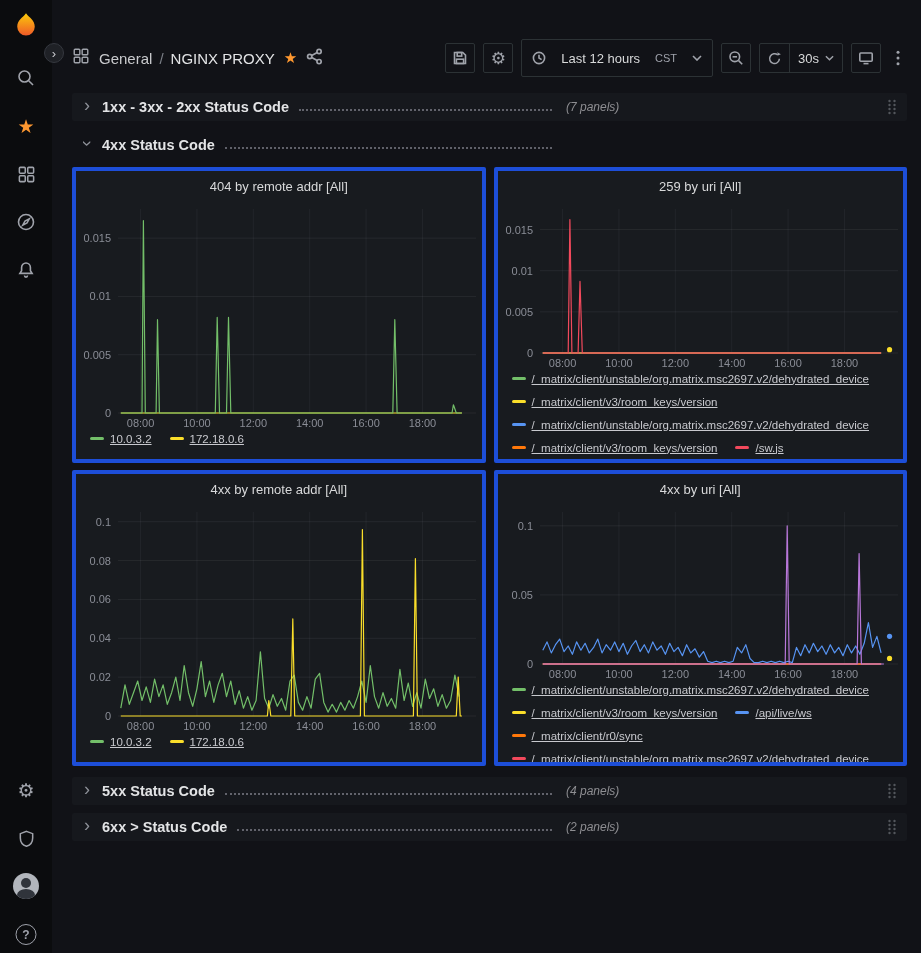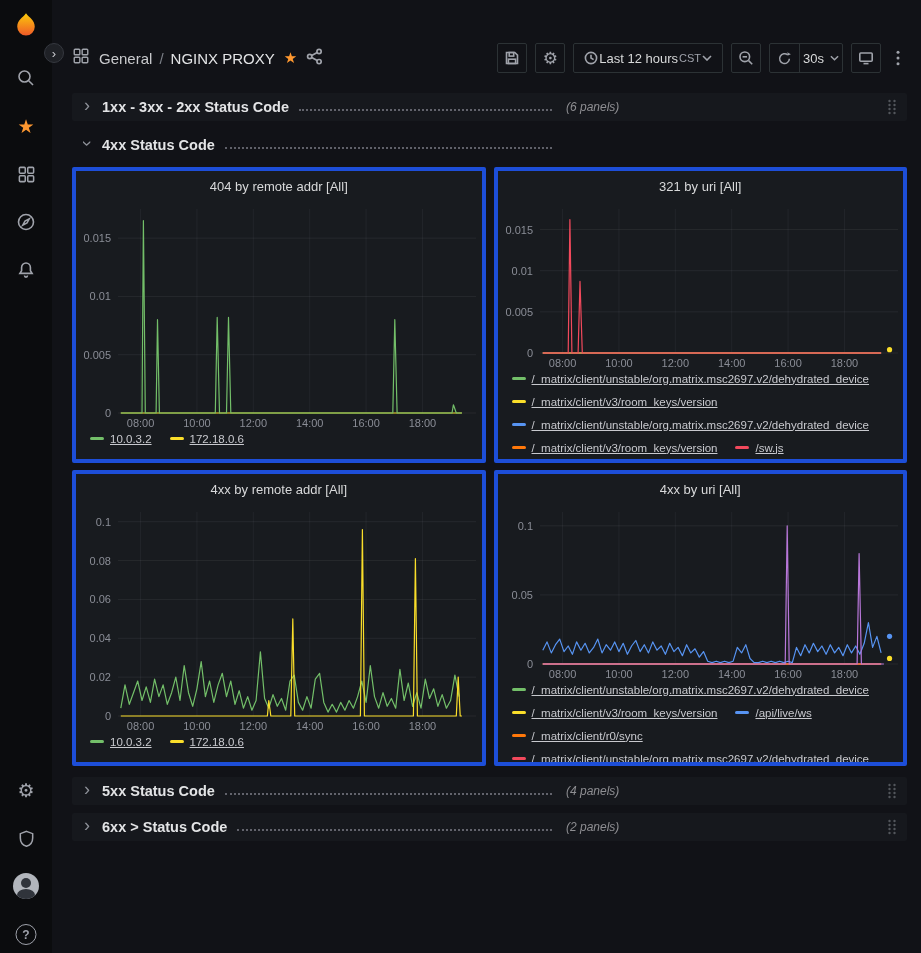--- a/index.html
+++ b/index.html
@@ -31,28 +31,28 @@
   .nav-left svg, .nav-right svg { stroke:#a0a3ab; fill:none; stroke-width:1.6; }
   .breadcrumb { display:flex; align-items:center; gap:7px; font-size:15px; }
   .crumb { text-decoration:none; cursor:pointer; }
   .crumb.folder { color:#c9cacd; }
   .crumb-sep { color:#7b7f87; }
   .crumb.dashname { color:#e3e4e6; font-weight:500; }
   .fav-star { color:#ff9830; font-size:15px; cursor:pointer; }
   .nav-right { display:flex; align-items:center; gap:8px; }
   .sq { width:30px; height:30px; border:1px solid #2c3235; background:transparent; border-radius:2px;
     display:flex; align-items:center; justify-content:center; color:#a0a3ab; cursor:pointer; }
-  .timepicker { height:30px; border:1px solid #2c3235; background:transparent; border-radius:2px;
-    display:flex; align-items:center; gap:1px; padding:0 10px; color:#d8d9da; font-size:13px; cursor:pointer; }
+  .timepicker { height:38px; border:1px solid #2c3235; background:transparent; border-radius:2px;
+    display:flex; align-items:center; gap:15px; padding:0 10px; color:#d8d9da; font-size:13px; cursor:pointer; }
   .tz { color:#9fa2ab; font-size:11px; }
   .refresh-group { display:flex; height:30px; border:1px solid #2c3235; border-radius:2px; }
   .refresh-group button { background:transparent; border:none; color:#a0a3ab; display:flex;
     align-items:center; justify-content:center; cursor:pointer; }
   .refresh-group .seg1 { width:29px; }
-  .refresh-group .seg2 { border-left:1px solid #2c3235; padding:0 3px; gap:6px; color:#d8d9da; font-size:13px; }
+  .refresh-group .seg2 { border-left:1px solid #2c3235; padding:0 8px; gap:6px; color:#d8d9da; font-size:13px; }
   .kebab-btn { width:18px; height:30px; background:none; border:none; display:flex; align-items:center; justify-content:center; cursor:pointer; }
 
   
   .varbar { height:34px; display:flex; align-items:center; padding-left:20px; }
   .var-label { height:32px; line-height:32px; padding:0 12px; background:#1f2126; border-radius:2px;
     color:#6e9fff; font-size:12.5px; font-weight:500; }
   .var-value { height:32px; width:289px; margin-left:6px; background:#000; border:none; border-radius:2px;
     position:relative; cursor:pointer; }
   .var-value svg { position:absolute; right:9px; top:13px; stroke:#d8d9da; fill:none; stroke-width:1.6; }
   .var-chip { height:32px; display:flex; align-items:center; gap:7px; padding:0 11px; background:#111217;
@@ -241,21 +241,21 @@
 
 
   <div class="dash">
 
     <div class="rowhdr closed">
       <div class="row-left">
         <span class="chev">›</span>
         <span class="rowtitle">1xx - 3xx - 2xx Status Code</span>
         <span class="dots"></span>
       </div>
-      <span class="rowcount">(6 panels)</span>
+      <span class="rowcount">(7 panels)</span>
       <span class="spacer"></span>
       <span class="drag">
         <svg width="10" height="16" viewBox="0 0 10 16">
             <g fill="#53565c">
               <circle cx="2.5" cy="2" r="1.2"></circle>
               <circle cx="7.5" cy="2" r="1.2"></circle>
               <circle cx="2.5" cy="6" r="1.2"></circle>
               <circle cx="7.5" cy="6" r="1.2"></circle>
               <circle cx="2.5" cy="10" r="1.2"></circle>
               <circle cx="7.5" cy="10" r="1.2"></circle>
@@ -314,21 +314,21 @@
                 </div>
                 <div class="litem">
                   <i class="sw" style="background: rgb(250, 222, 42);"></i>
                   <span>172.18.0.6</span>
                 </div>
               </div>
             </div>
           </section>
         <section class="panel p1">
             <div class="phead">
-              <span class="ptitle">321 by uri [All]</span>
+              <span class="ptitle">259 by uri [All]</span>
             </div>
             <div class="chart">
               <svg width="412" height="170" viewBox="0 0 412 170">
                 <line x1="64.5511811023622" x2="64.5511811023622" y1="8" y2="152" stroke="rgba(204,204,220,0.06)" stroke-width="1"></line>
                 <text x="64.5511811023622" y="166" text-anchor="middle" class="tick">08:00</text>
                 <line x1="120.92913385826772" x2="120.92913385826772" y1="8" y2="152" stroke="rgba(204,204,220,0.06)" stroke-width="1"></line>
                 <text x="120.92913385826772" y="166" text-anchor="middle" class="tick">10:00</text>
                 <line x1="177.30708661417322" x2="177.30708661417322" y1="8" y2="152" stroke="rgba(204,204,220,0.06)" stroke-width="1"></line>
                 <text x="177.30708661417322" y="166" text-anchor="middle" class="tick">12:00</text>
                 <line x1="233.68503937007875" x2="233.68503937007875" y1="8" y2="152" stroke="rgba(204,204,220,0.06)" stroke-width="1"></line>

